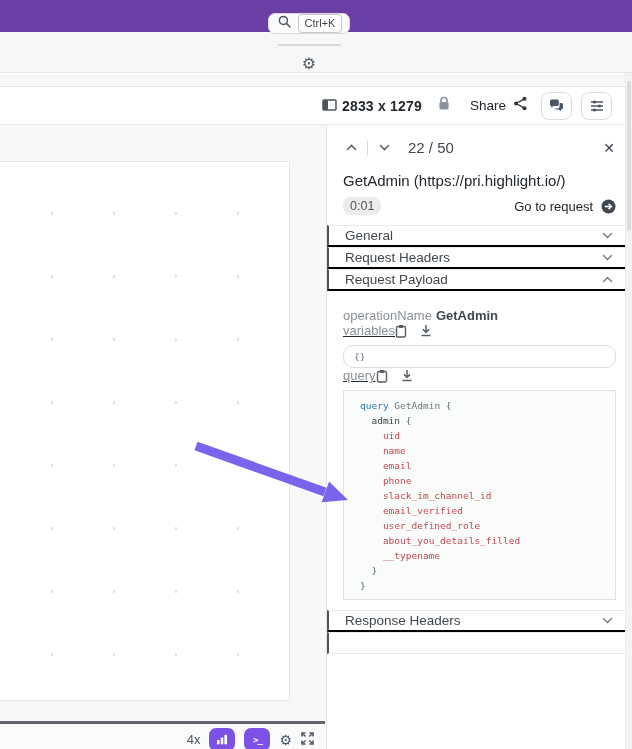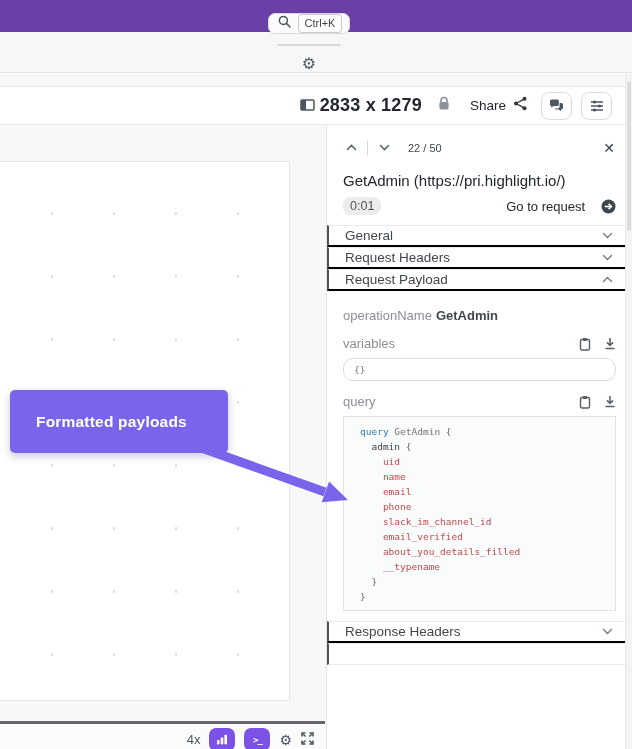--- a/index.html
+++ b/index.html
@@ -26,21 +26,21 @@
   .keycap{border:1px solid #c7c7c7;border-radius:4px;background:#fff;font-size:11px;color:#3f4750;padding:2px 6px;line-height:1.2;}
   .icon-group{display:flex;align-items:stretch;height:29px;border:1px solid #d9d9d9;border-radius:7px;background:#fbfbfb;overflow:hidden;}
   .icon-cell{width:31px;display:flex;align-items:center;justify-content:center;cursor:pointer;}
   .icon-cell + .icon-cell{border-left:1px solid #e0e0e0;}
   .gear{font-size:16px;color:#565f66;cursor:pointer;line-height:1;}
 
   
   .substrip{position:absolute;left:0;top:74px;width:632px;height:13px;background:#f7f7f7;border-bottom:1px solid #e7e7e7;}
   .session-header{position:absolute;left:0;top:87px;width:632px;height:38px;background:#fff;border-bottom:1px solid #e8e8e8;display:flex;align-items:center;justify-content:flex-end;gap:9px;padding-right:20px;}
   .res-wrap{display:flex;align-items:center;gap:5px;margin-right:6px;}
-  .res-text{font-size:18px;font-weight:700;color:#23272e;letter-spacing:.2px;}
+  .res-text{font-size:14px;font-weight:700;color:#23272e;letter-spacing:.2px;}
   .share-wrap{display:flex;align-items:center;gap:7px;margin:0 4px 0 10px;cursor:pointer;}
   .share-text{font-size:13.5px;font-weight:500;color:#23272e;}
   .hdr-btn{width:31px;height:28px;border:1px solid #dcdcdc;border-radius:8px;background:#fff;display:flex;align-items:center;justify-content:center;cursor:pointer;}
 
   
   .player-area{position:absolute;left:0;top:125px;width:326px;height:624px;background:#f7f8f8;}
   .canvas{position:absolute;left:-8px;top:36px;width:298px;height:540px;background:#fff;border:1px solid #e6e6e6;border-radius:2px;
     background-image:radial-gradient(circle,#dcdcdc 1.1px,transparent 1.2px);background-size:62px 63px;background-position:28px 20px;}
   .timeline{position:absolute;left:0;top:596px;width:325px;height:3px;background:#63676d;cursor:pointer;}
   .controls{position:absolute;left:0;top:599px;width:327px;height:25px;background:#fbfbfb;display:flex;align-items:center;justify-content:flex-end;gap:9px;padding:6px 13px 0 0;}
@@ -52,36 +52,36 @@
   
   .annotation{position:absolute;left:10px;top:390px;width:218px;height:63px;background:var(--annotation-purple);border-radius:5px;display:flex;align-items:center;padding-left:26px;box-shadow:0 3px 8px rgba(40,30,120,.25);z-index:25;}
   .annotation span{color:#fff;font-size:15.5px;font-weight:600;letter-spacing:.2px;}
   .arrow-overlay{position:absolute;left:0;top:0;width:632px;height:749px;pointer-events:none;z-index:26;}
 
   
   .panel{position:absolute;left:326px;top:125px;width:306px;height:624px;background:#fff;border-left:1px solid #e4e4e4;}
   .nav-row{display:flex;align-items:center;gap:8px;height:45px;padding:0 17px 0 16px;}
   .nav-btn{background:none;border:none;cursor:pointer;display:flex;align-items:center;justify-content:center;width:16px;height:16px;padding:0;}
   .vdiv{width:1px;height:16px;background:#d9d9d9;}
-  .pagination{font-size:11px;color:#40464e;margin-left:8px;}
+  .pagination{font-size:15px;color:#40464e;margin-left:8px;}
   .nav-spacer{flex:1;}
   .close-btn{background:none;border:none;font-size:14px;color:#374151;cursor:pointer;line-height:1;padding:0;}
   .req-title{padding:2px 16px 0;font-size:15px;font-weight:500;color:#23272e;white-space:nowrap;overflow:hidden;}
   .meta-row{display:flex;align-items:center;justify-content:space-between;padding:8px 16px 10px;}
   .time-badge{background:#ececec;color:#4f555d;font-size:12.5px;padding:2px 7px;border-radius:8px;}
-  .goto{display:flex;align-items:flex-end;gap:16px;background:none;border:none;cursor:pointer;font-size:13px;font-weight:500;color:#23272e;padding:0;}
+  .goto{display:flex;align-items:flex-end;gap:8px;background:none;border:none;cursor:pointer;font-size:13px;font-weight:500;color:#23272e;padding:0;}
   .sec{display:flex;align-items:center;justify-content:space-between;height:22px;padding:0 17px 0 16px;border-top:1px solid #ebebeb;cursor:pointer;background:#fff;width:100%;}
   .sec-label{font-size:13.5px;font-weight:500;color:#40464e;}
   .sec.last{border-bottom:1px solid #ebebeb;}
   .chev-up{transform:rotate(180deg);}
 
   .payload-body{padding:12px 16px 10px;}
   .op-row{font-size:13px;color:#8a8f98;padding-top:5px;}
   .op-row b{color:#40464e;font-weight:600;margin-left:4px;}
-  .field-row{display:flex;align-items:center;justify-content:space-between;margin-top:13px;}
+  .field-row{display:flex;align-items:center;text-decoration:underline;}
   .field-label{font-size:13px;color:#8a8f98;}
   .field-actions{display:flex;align-items:center;gap:13px;}
   .mini-btn{background:none;border:none;cursor:pointer;padding:0;display:flex;align-items:center;}
   .vars-input{margin-top:7px;height:23px;border:1px solid #dcdcdc;border-radius:10px;background:#fff;display:flex;align-items:center;padding:0 10px;font-family:"DejaVu Sans Mono",monospace;font-size:9.5px;color:#6b7280;}
   .code-block{margin-top:7px;border:1px solid #e2e2e2;border-radius:0;background:#fafbfb;padding:7px 8px 6px 16px;font-family:"DejaVu Sans Mono",monospace;font-size:9.5px;line-height:15px;color:#3a4148;overflow:hidden;}
   .code-line span{white-space:pre;}
   .tok-kw{color:var(--code-keyword);}
   .tok-op{color:var(--code-operation);}
   .tok-br{color:var(--code-brace);}
   .tok-sel{color:var(--code-selection);}
@@ -195,23 +195,20 @@
             <path d="M1 4.5 V1 h3.5 M8.5 1 H12 v3.5 M12 8.5 V12 H8.5 M4.5 12 H1 V8.5" fill="none" stroke="#4b5563" stroke-width="1.6"></path>
             <line x1="2" y1="2" x2="4.6" y2="4.6" stroke="#4b5563" stroke-width="1.4"></line>
             <line x1="11" y1="2" x2="8.4" y2="4.6" stroke="#4b5563" stroke-width="1.4"></line>
             <line x1="11" y1="11" x2="8.4" y2="8.4" stroke="#4b5563" stroke-width="1.4"></line>
             <line x1="2" y1="11" x2="4.6" y2="8.4" stroke="#4b5563" stroke-width="1.4"></line>
           </svg>
       </span>
     </div>
   </div>
 
-  <div class="annotation">
-    <span>Formatted payloads</span>
-  </div>
   <svg class="arrow-overlay" viewBox="0 0 632 749">
     <line x1="196" y1="446" x2="325" y2="492" stroke="#7a64eb" stroke-width="9"></line>
     <polygon points="348,500 321.7,502.3 329.1,481.6" fill="#7a64eb"></polygon>
   </svg>
 
   <div class="panel">
 
     <div class="nav-row">
       <button class="nav-btn">
         <svg width="11" height="7" viewBox="0 0 11 7">
@@ -311,20 +308,21 @@
       </div>
       <div class="code-block">
           <div class="code-line"><span class="tok-kw">query</span><span class="tok-pl"> </span><span class="tok-op">GetAdmin</span><span class="tok-br"> {</span></div>
           <div class="code-line"><span class="tok-pl">  </span><span class="tok-sel">admin</span><span class="tok-br"> {</span></div>
           <div class="code-line"><span class="tok-pl">    </span><span class="tok-fld">uid</span></div>
           <div class="code-line"><span class="tok-pl">    </span><span class="tok-fld">name</span></div>
           <div class="code-line"><span class="tok-pl">    </span><span class="tok-fld">email</span></div>
           <div class="code-line"><span class="tok-pl">    </span><span class="tok-fld">phone</span></div>
           <div class="code-line"><span class="tok-pl">    </span><span class="tok-fld">slack_im_channel_id</span></div>
           <div class="code-line"><span class="tok-pl">    </span><span class="tok-fld">email_verified</span></div>
+          <div class="code-line"><span class="tok-pl">    </span><span class="tok-fld">user_defined_role</span></div>
           <div class="code-line"><span class="tok-pl">    </span><span class="tok-fld">about_you_details_filled</span></div>
           <div class="code-line"><span class="tok-pl">    </span><span class="tok-fld">__typename</span></div>
           <div class="code-line"><span class="tok-pl">  </span><span class="tok-br">}</span></div>
           <div class="code-line"><span class="tok-br">}</span></div>
         </div>
     </div>
 
     <button class="sec">
       <span class="sec-label">Response Headers</span>
       <svg width="11" height="7" viewBox="0 0 11 7">

